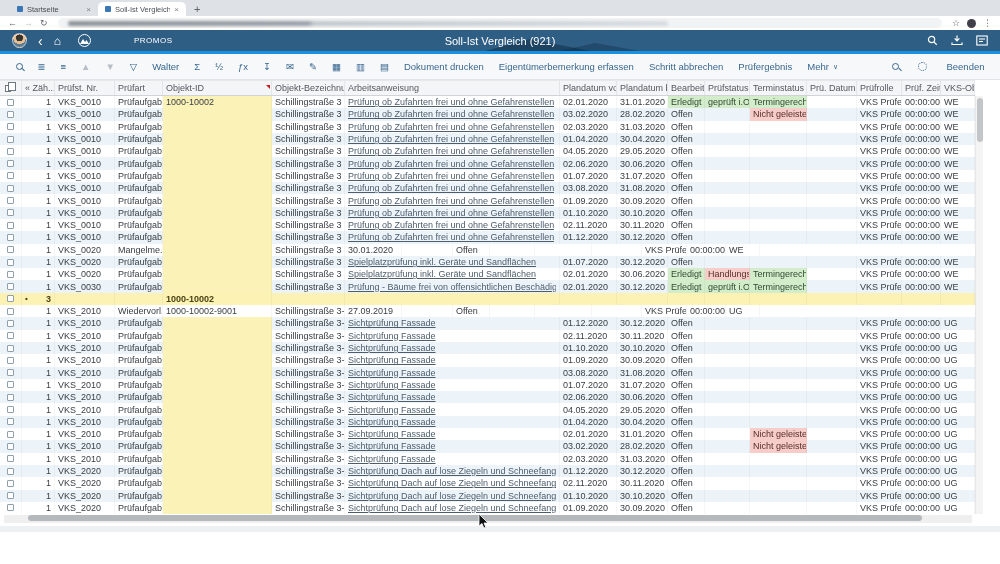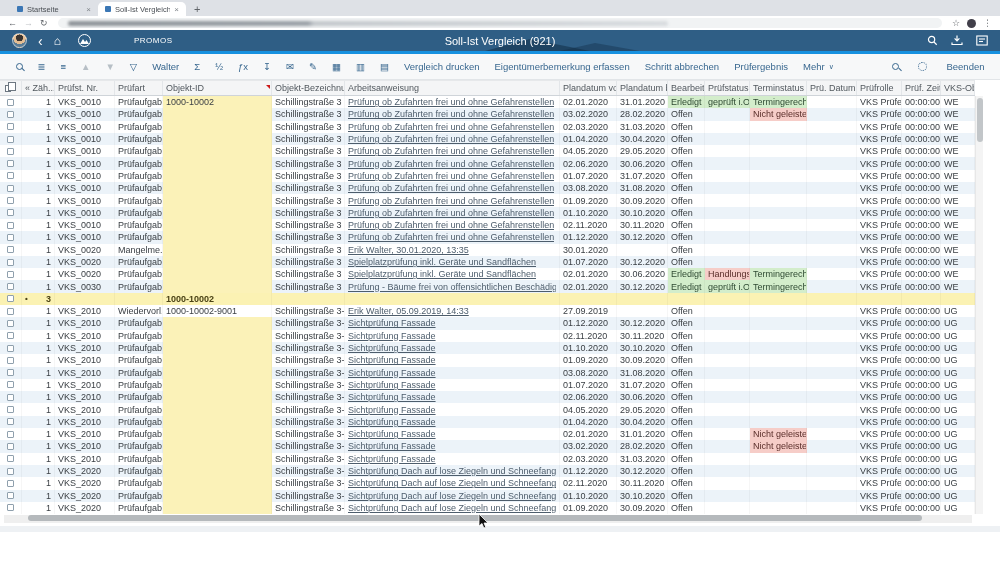--- a/index.html
+++ b/index.html
@@ -169,21 +169,21 @@
         <div class="tb-item">Σ</div>
         <div class="tb-item">½</div>
         <div class="tb-item">ƒx</div>
         <div class="tb-item">↧</div>
         <div class="tb-item">✉</div>
         <div class="tb-item">✎</div>
         <div class="tb-item">▦</div>
         <div class="tb-item">▥</div>
         <div class="tb-item">▤</div>
         <div class="tb-item">
-          <span>Vergleich drucken</span>
+          <span>Dokument drucken</span>
         </div>
         <div class="tb-item">
           <span>Eigentümerbemerkung erfassen</span>
         </div>
         <div class="tb-item">
           <span>Schritt abbrechen</span>
         </div>
         <div class="tb-item">
           <span>Prüfergebnis</span>
         </div>
@@ -524,23 +524,20 @@
         </div>
         <div class="row odd">
           <div class="cell" style="width: 22px;">
             <span class="cb"></span>
           </div>
           <div class="cell num" style="width: 33px;">1</div>
           <div class="cell" style="width: 60px;">VKS_0020</div>
           <div class="cell" style="width: 48px;">Mangelme...</div>
           <div class="cell yellow" style="width: 109px;"></div>
           <div class="cell" style="width: 73px;">Schillingstraße 3</div>
-          <div class="cell" style="width: 215px;">
-            <span class="lnk">Erik Walter, 30.01.2020, 13:35</span>
-          </div>
           <div class="cell" style="width: 57px;">30.01.2020</div>
           <div class="cell" style="width: 51px;"></div>
           <div class="cell" style="width: 37px;">Offen</div>
           <div class="cell" style="width: 45px;"></div>
           <div class="cell" style="width: 57px;"></div>
           <div class="cell" style="width: 50px;"></div>
           <div class="cell" style="width: 45px;">VKS Prüfer</div>
           <div class="cell" style="width: 39px;">00:00:00</div>
           <div class="cell" style="width: 34px;">WE</div>
         </div>
@@ -635,23 +632,20 @@
         </div>
         <div class="row odd">
           <div class="cell" style="width: 22px;">
             <span class="cb"></span>
           </div>
           <div class="cell num" style="width: 33px;">1</div>
           <div class="cell" style="width: 60px;">VKS_2010</div>
           <div class="cell" style="width: 48px;">Wiedervorl...</div>
           <div class="cell" style="width: 109px;">1000-10002-9001</div>
           <div class="cell" style="width: 73px;">Schillingstraße 3-5</div>
-          <div class="cell" style="width: 215px;">
-            <span class="lnk">Erik Walter, 05.09.2019, 14:33</span>
-          </div>
           <div class="cell" style="width: 57px;">27.09.2019</div>
           <div class="cell" style="width: 51px;"></div>
           <div class="cell" style="width: 37px;">Offen</div>
           <div class="cell" style="width: 45px;"></div>
           <div class="cell" style="width: 57px;"></div>
           <div class="cell" style="width: 50px;"></div>
           <div class="cell" style="width: 45px;">VKS Prüfer</div>
           <div class="cell" style="width: 39px;">00:00:00</div>
           <div class="cell" style="width: 34px;">UG</div>
         </div>

